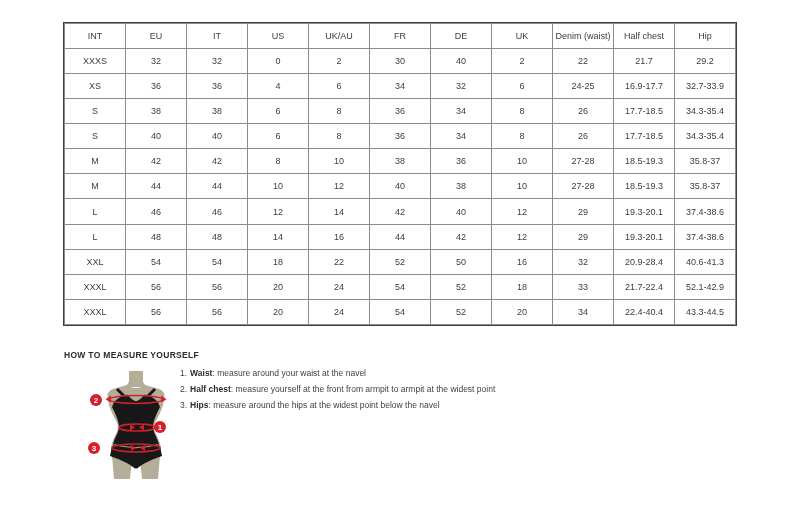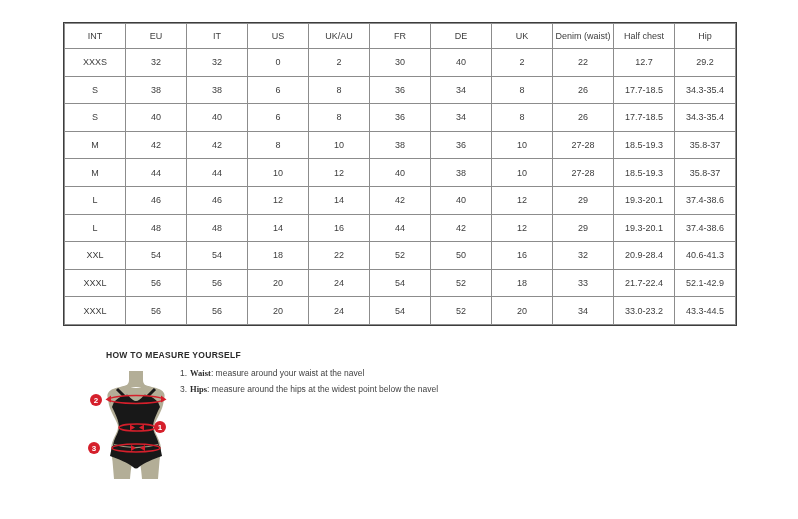--- a/index.html
+++ b/index.html
@@ -32,34 +32,33 @@
     overflow: hidden;
   }
   table.size-chart th { height: 25px; }
   table.size-chart td { height: 20px; }
 
   
   .measure-heading {
     position: absolute; left: 64px; top: 350px;
     font-size: 8.5px; font-weight: bold; color: #2b2b2b;
     letter-spacing: 0.3px;
-    margin-left: 42px;
   }
   .figure-wrap {
     position: absolute; left: 85px; top: 369px;
     width: 110px; height: 115px;
   }
   .steps {
     position: absolute; left: 180px; top: 369px;
     list-style: none;
     font-size: 8.5px; color: #3f3f3f;
   }
   .steps li { margin-bottom: 7px; line-height: 9px; white-space: nowrap; }
   .step-num { margin-right: 3px; }
-  .step-label { font-weight: bold; color: #2d2d2d; font-family: Liberation Serif, serif; }
+  .step-label { font-weight: bold; color: #2d2d2d; }
 </style>
 </head>
 <body>
 
 <div class="page">
 
   <div class="table-wrap">
     <table class="size-chart">
       <thead>
         <tr id="head-row">
@@ -80,22 +79,35 @@
           <tr>
             <td>XXXS</td>
             <td>32</td>
             <td>32</td>
             <td>0</td>
             <td>2</td>
             <td>30</td>
             <td>40</td>
             <td>2</td>
             <td>22</td>
-            <td>12.7</td>
+            <td>21.7</td>
             <td>29.2</td>
+          </tr>
+          <tr>
+            <td>XS</td>
+            <td>36</td>
+            <td>36</td>
+            <td>4</td>
+            <td>6</td>
+            <td>34</td>
+            <td>32</td>
+            <td>6</td>
+            <td>24-25</td>
+            <td>16.9-17.7</td>
+            <td>32.7-33.9</td>
           </tr>
           <tr>
             <td>S</td>
             <td>38</td>
             <td>38</td>
             <td>6</td>
             <td>8</td>
             <td>36</td>
             <td>34</td>
             <td>8</td>
@@ -197,21 +209,21 @@
           <tr>
             <td>XXXL</td>
             <td>56</td>
             <td>56</td>
             <td>20</td>
             <td>24</td>
             <td>54</td>
             <td>52</td>
             <td>20</td>
             <td>34</td>
-            <td>33.0-23.2</td>
+            <td>22.4-40.4</td>
             <td>43.3-44.5</td>
           </tr>
         </tbody>
     </table>
   </div>
 
   <div class="measure-heading">HOW TO MEASURE YOURSELF</div>
 
   <div class="figure-wrap">
     <svg viewBox="0 0 110 115" width="110" height="115">
@@ -271,17 +283,20 @@
         <text x="9" y="82" fill="#ffffff">3</text>
       </g>
     </svg>
   </div>
 
   <ol class="steps">
     <li>
       <span class="step-num">1.</span><span class="step-label">Waist</span><span>: measure around your waist at the navel</span>
     </li>
     <li>
+      <span class="step-num">2.</span><span class="step-label">Half chest</span><span>: measure yourself at the front from armpit to armpit at the widest point</span>
+    </li>
+    <li>
       <span class="step-num">3.</span><span class="step-label">Hips</span><span>: measure around the hips at the widest point below the navel</span>
     </li>
   </ol>
 
 </div>
 
 </body></html>

